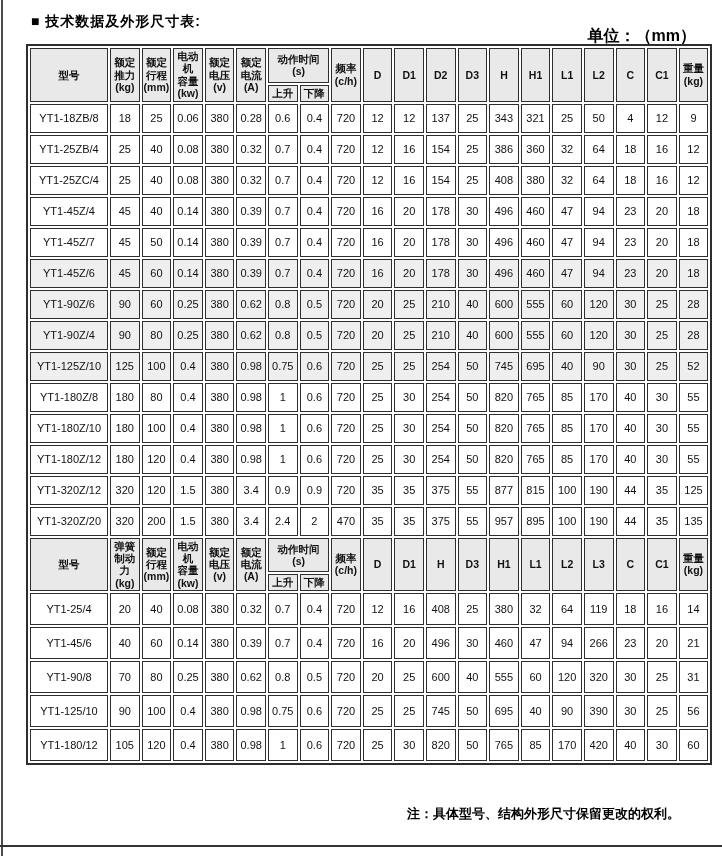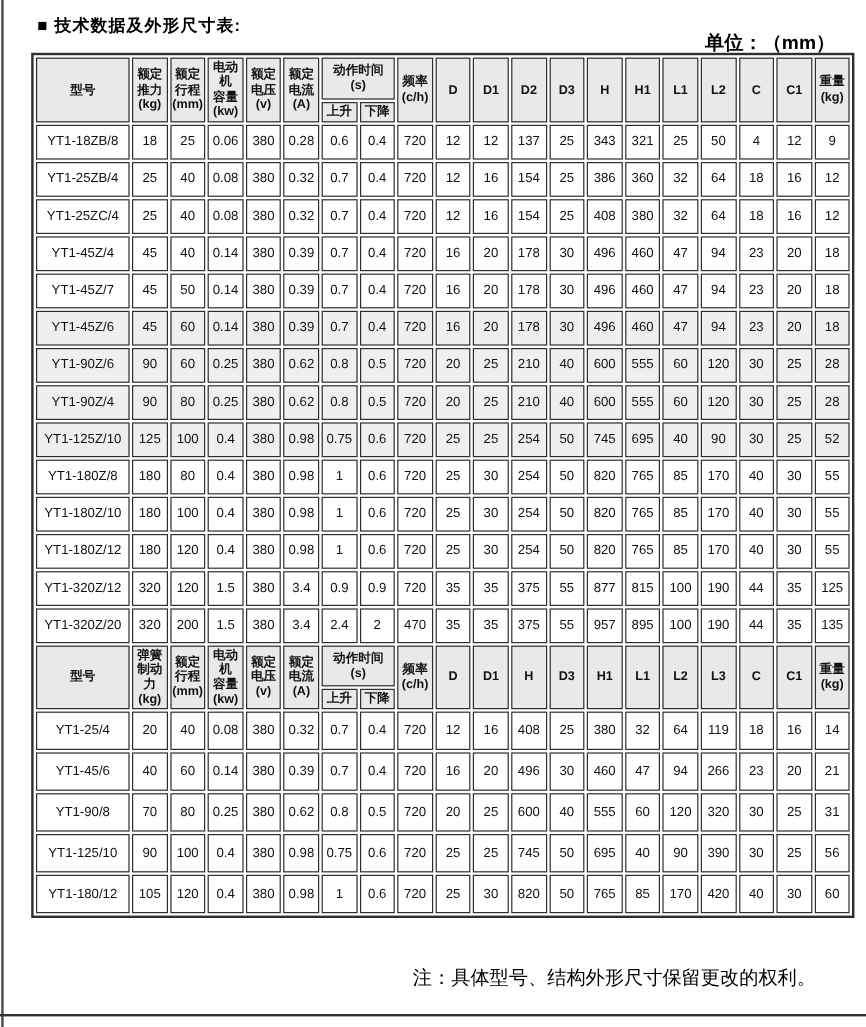--- a/index.html
+++ b/index.html
@@ -76,22 +76,22 @@
     font-size: 11px;
     height: 29px;
     padding: 0 1px;
     white-space: nowrap;
   }
   tr.s2 td { height: 32px; }
   tr.hl td { background: #efefef; }
   .footnote {
     position: absolute;
     top: 805px; right: 42px;
-    font-size: 16px;
-    font-weight: normal;
+    font-size: 13px;
+    font-weight: bold;
     color: #000000;
     white-space: nowrap;
   }
 </style>
 </head>
 <body>
 
 <div class="page">
   <div class="page-left-line"></div>
   <div class="page-bottom-line"></div>

